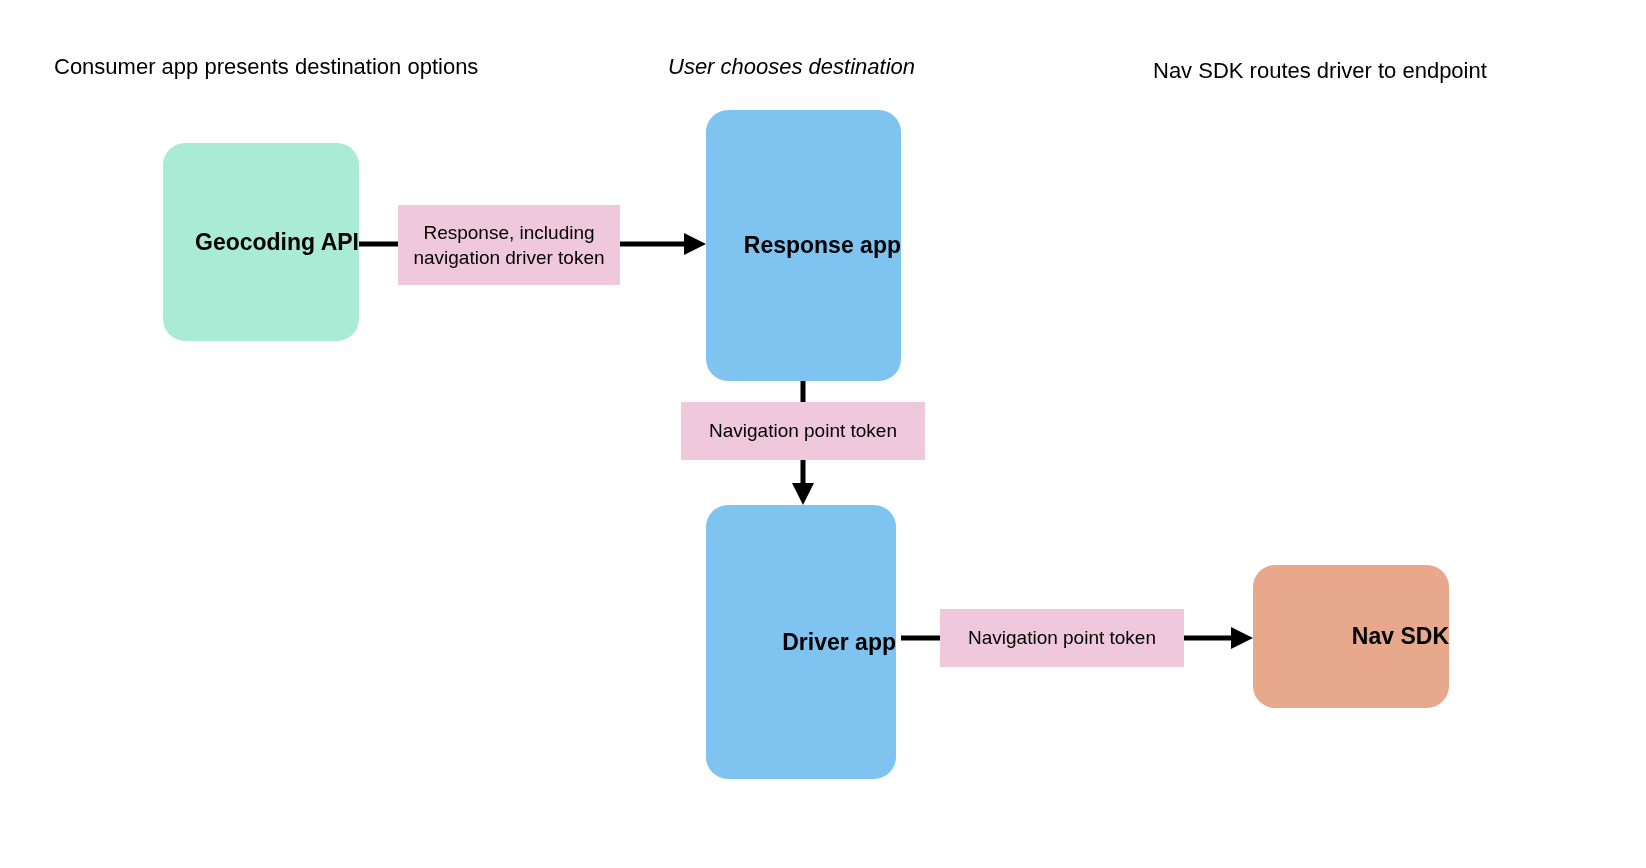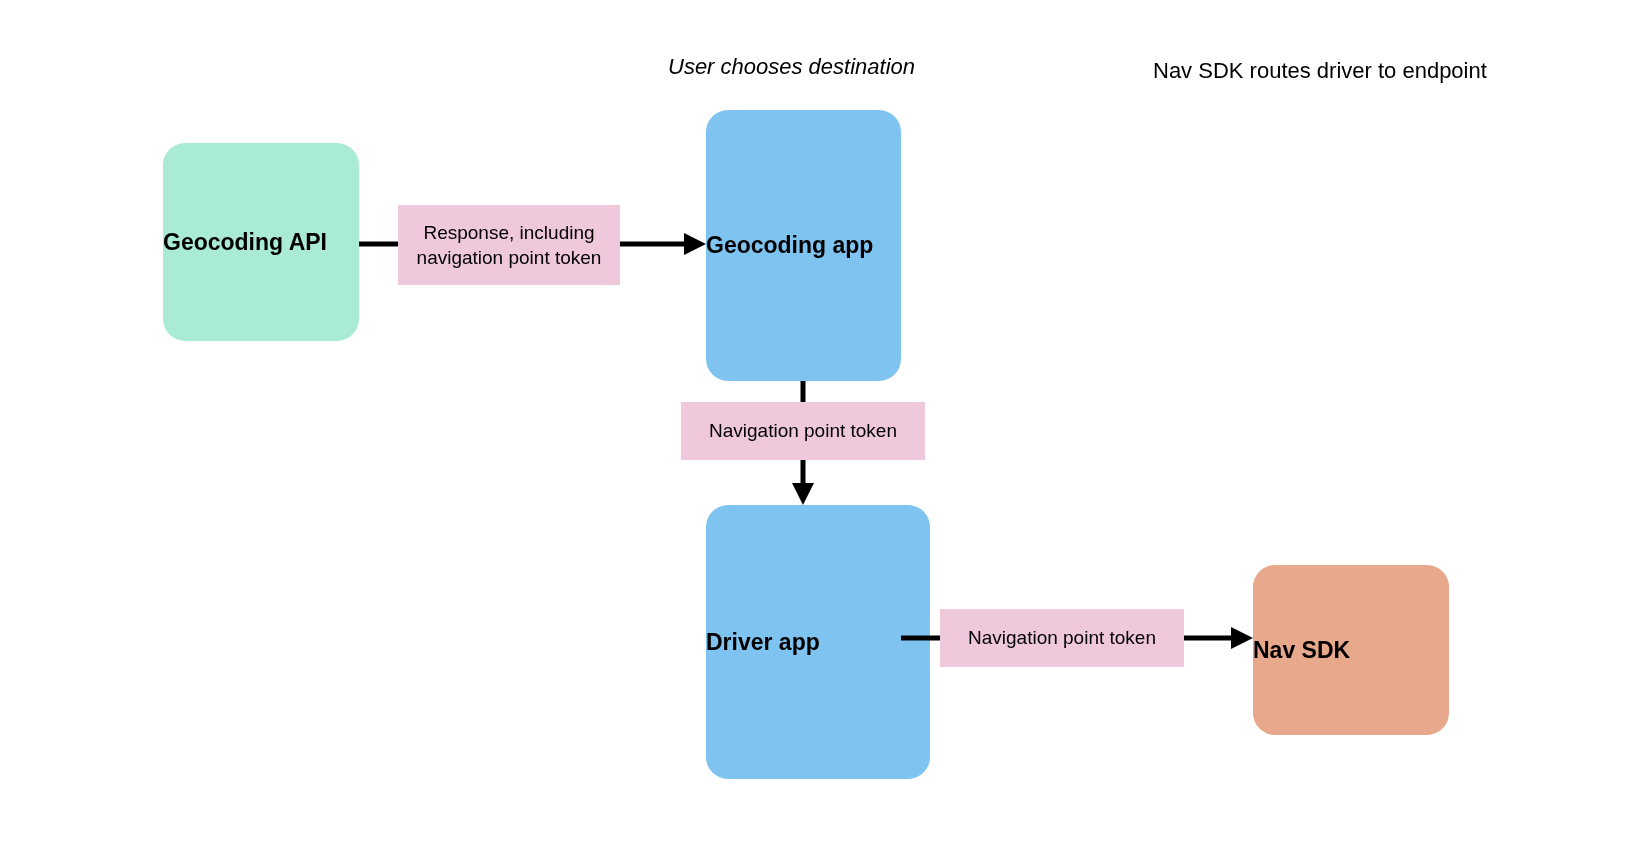--- a/index.html
+++ b/index.html
@@ -21,21 +21,21 @@
     font-weight: 400;
     color: #000000;
     white-space: nowrap;
     line-height: 1;
   }
   .node {
     position: absolute;
     border-radius: 22px;
     display: flex;
     align-items: center;
-    justify-content: flex-start;
+    justify-content: flex-end;
     box-sizing: border-box;
   }
   .node-label {
     font-size: 23px;
     font-weight: 700;
     color: #000000;
     text-align: center;
     line-height: 1.15;
     white-space: nowrap;
   }
@@ -62,20 +62,21 @@
     height: 868px;
     z-index: 2;
     pointer-events: none;
   }
 </style>
 </head>
 <body>
 
 <div id="canvas">
 
+  <div class="col-header" style="left:54px; top:56px;">Consumer app presents destination options</div>
   <div class="col-header" style="left:668px; top:56px;font-style:italic;">User chooses destination</div>
   <div class="col-header" style="left:1153px; top:60px;">Nav SDK routes driver to endpoint</div>
 
   <svg class="arrow-svg" viewBox="0 0 1646 868">
 
     <line x1="359" y1="244" x2="398" y2="244" stroke="#000000" stroke-width="5"></line>
     <line x1="620" y1="244" x2="690" y2="244" stroke="#000000" stroke-width="5"></line>
     <polygon points="706,244 684,233 684,255" fill="#000000"></polygon>
 
     <line x1="803" y1="381" x2="803" y2="402" stroke="#000000" stroke-width="5"></line>
@@ -85,33 +86,33 @@
     <line x1="901" y1="638" x2="940" y2="638" stroke="#000000" stroke-width="5"></line>
     <line x1="1184" y1="638" x2="1237" y2="638" stroke="#000000" stroke-width="5"></line>
     <polygon points="1253,638 1231,627 1231,649" fill="#000000"></polygon>
   </svg>
 
   <div class="node" style="left:163px; top:143px; width:196px; height:198px; background:#a9ebd4;">
     <span class="node-label">Geocoding API</span>
   </div>
 
   <div class="node" style="left:706px; top:110px; width:195px; height:271px; background:#7fc4f0;">
-    <span class="node-label">Geocoding app</span>
+    <span class="node-label">Response app</span>
   </div>
 
-  <div class="node" style="left:706px; top:505px; width:224px; height:274px; background:#7fc4f0;">
+  <div class="node" style="left:706px; top:505px; width:190px; height:274px; background:#7fc4f0;">
     <span class="node-label">Driver app</span>
   </div>
 
-  <div class="node" style="left:1253px; top:565px; width:196px; height:170px; background:#e8a88c;">
+  <div class="node" style="left:1253px; top:565px; width:196px; height:143px; background:#e8a88c;">
     <span class="node-label">Nav SDK</span>
   </div>
 
   <div class="edge-label" style="left:398px; top:205px; width:222px; height:80px; background:#efc8dc;">
-    <span class="edge-label-text">Response, including navigation point token</span>
+    <span class="edge-label-text">Response, including navigation driver token</span>
   </div>
 
   <div class="edge-label" style="left:681px; top:402px; width:244px; height:58px; background:#efc8dc;">
     <span class="edge-label-text">Navigation point token</span>
   </div>
 
   <div class="edge-label" style="left:940px; top:609px; width:244px; height:58px; background:#efc8dc;">
     <span class="edge-label-text">Navigation point token</span>
   </div>
 

